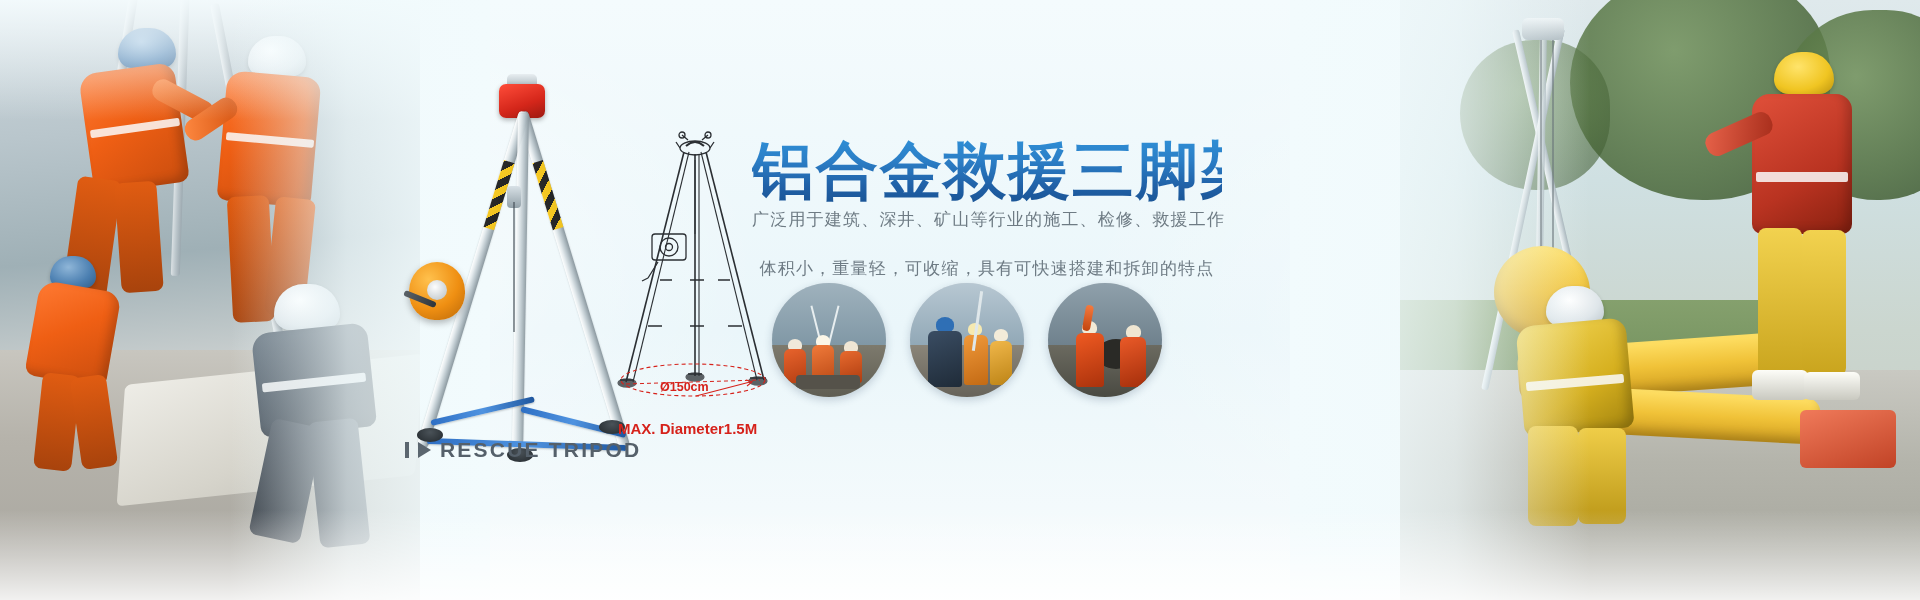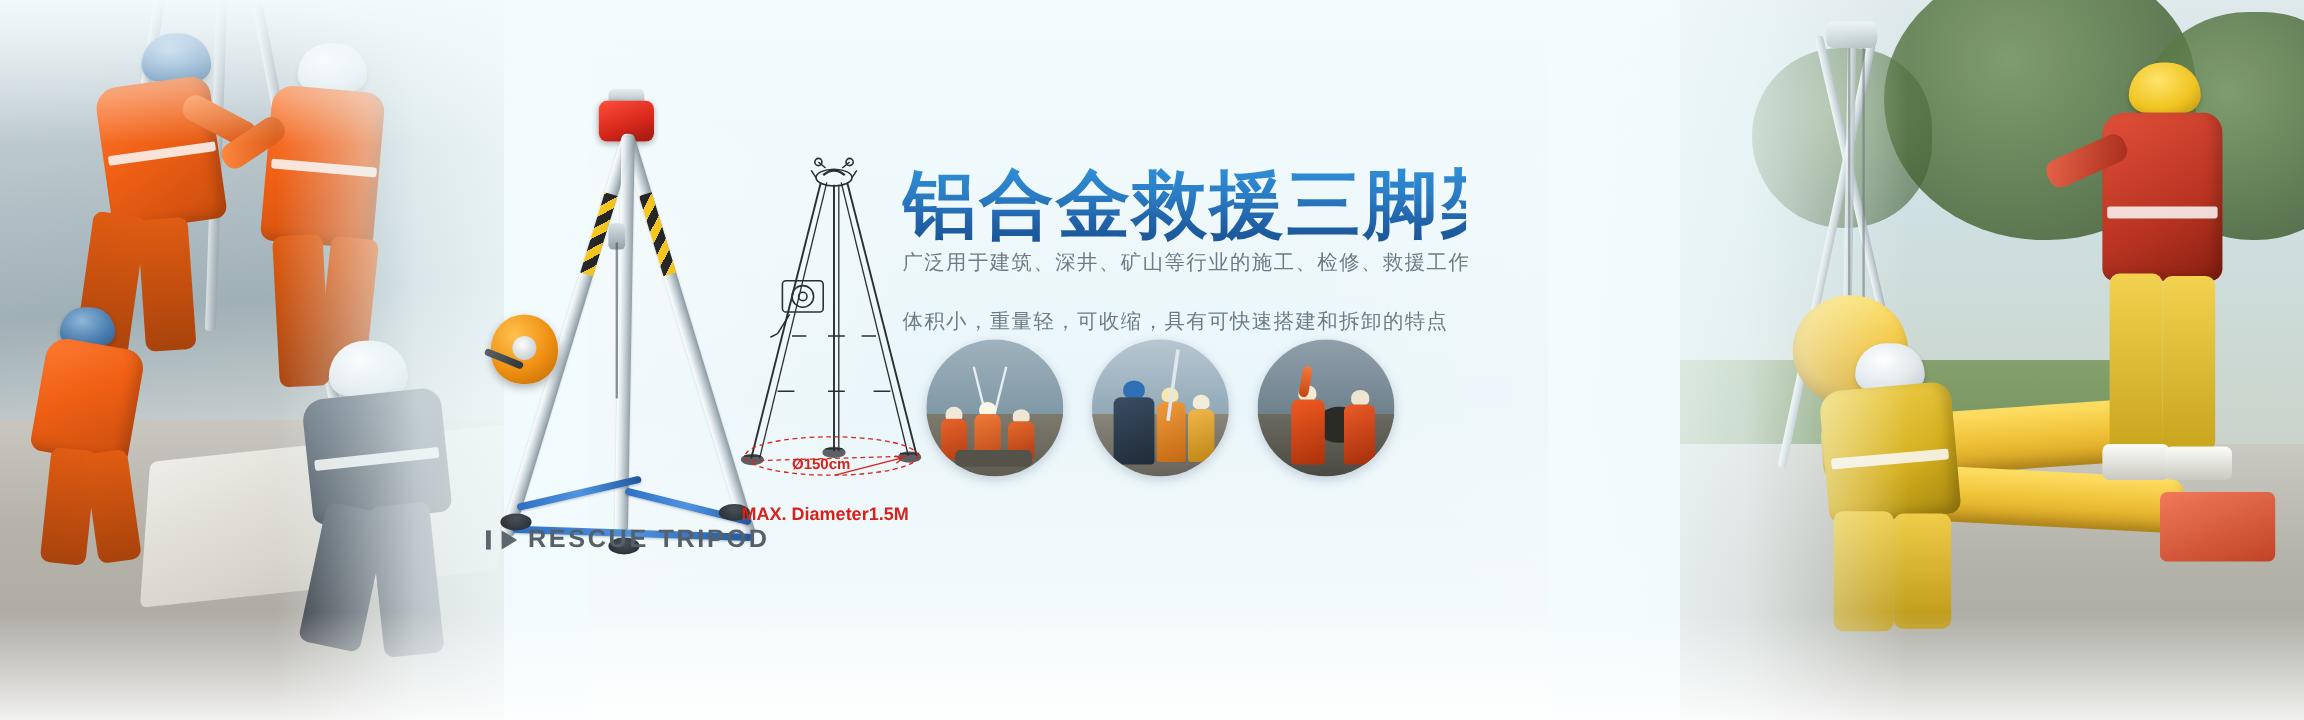--- a/index.html
+++ b/index.html
@@ -252,20 +252,21 @@
     white-space: nowrap;
   }
   .dim-diameter { left: 660px; top: 380px; font-size: 12.5px; }
   .dim-max { left: 618px; top: 420px; font-size: 15px; }
 
   
   .text-block {
     position: absolute;
     left: 752px; top: 138px;
     width: 470px;
+    text-align: center;
   }
   .headline {
     font-family: "DejaVu Sans", "Liberation Sans", sans-serif;
     font-size: 62px;
     font-weight: 700;
     line-height: 1.05;
     letter-spacing: 2px;
     background: linear-gradient(180deg, #2f8fd6 0%, #2b7ec6 35%, #2060a6 75%, #1a5596 100%);
     -webkit-background-clip: text;
     background-clip: text;

